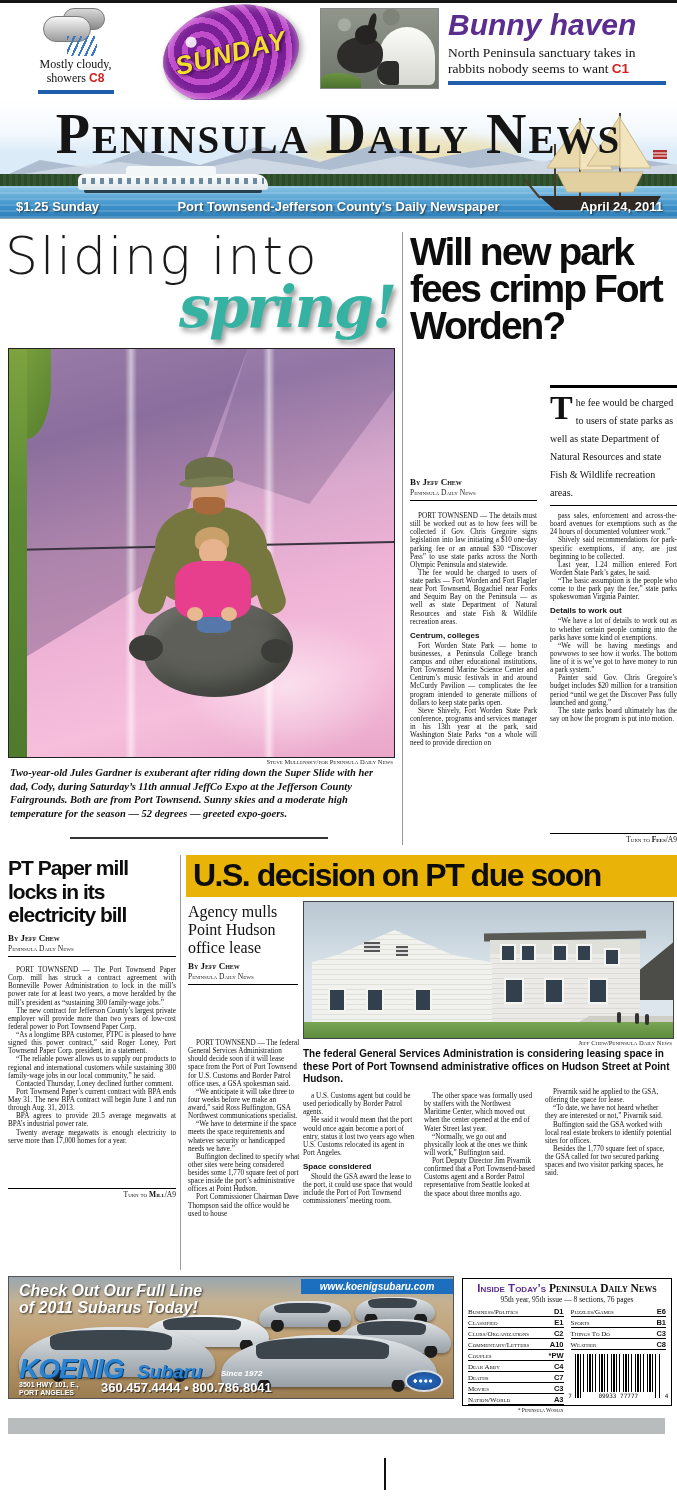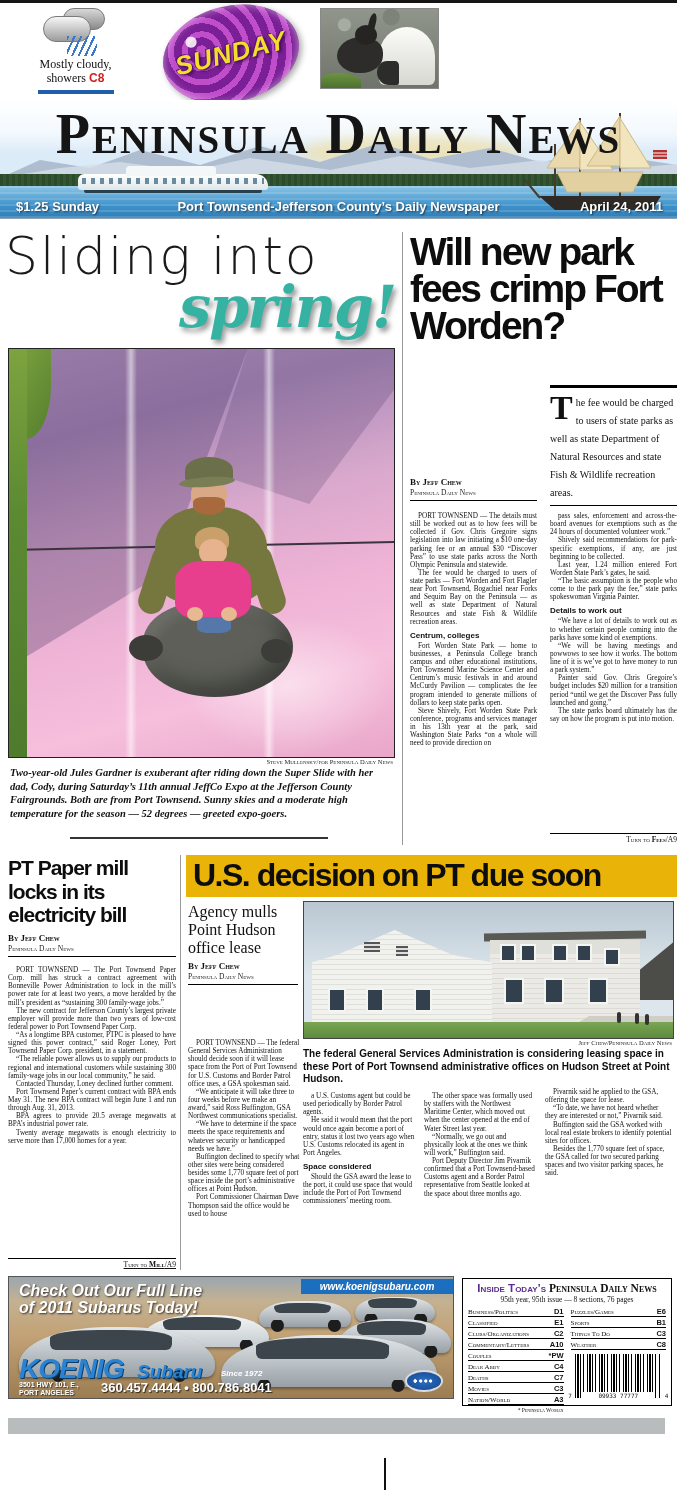--- a/index.html
+++ b/index.html
@@ -215,20 +215,29 @@
 
   <div class="abs" id="rabbit-photo">
     <div class="grass-tuft"></div>
     <div class="dome"></div>
     <div class="dome-door"></div>
     <div class="bunny-ear"></div>
     <div class="bunny-body"></div>
     <div class="bunny-head"></div>
   </div>
 
+  <div class="abs" style="left:448px;top:10px;width:222px;">
+    <div id="bunny-title">Bunny haven</div>
+    <div class="bunny-sub" style="margin-top:5px;">
+      <span>North Peninsula sanctuary takes in</span><br>
+      <span>rabbits nobody seems to want</span>
+      <span class="pageref">C1</span>
+    </div>
+    <div class="bluebar" style="width:218px;margin-top:4px;"></div>
+  </div>
 
   <div class="abs" id="masthead">
     <div id="sunglow"></div>
     <svg style="position:absolute;left:0;top:38px;" width="677" height="40" viewBox="0 0 677 40" preserveAspectRatio="none">
       <polygon fill="#aebdd0" points="0,40 40,22 90,30 140,12 200,27 260,8 320,24 380,5 430,21 490,10 540,24 600,15 677,27 677,40 0,40"></polygon>
       <polygon fill="#d6dfe9" points="0,40 60,30 120,24 190,33 250,20 330,32 400,18 470,30 540,22 610,32 677,26 677,40 0,40" opacity="0.8"></polygon>
     </svg>
     <div id="forest"></div>
     <div id="water"></div>
     <div id="ferry">
@@ -342,21 +351,21 @@
         <p class="para">PORT TOWNSEND — The Port Townsend Paper Corp. mill has struck a contract agreement with Bonneville Power Administration to lock in the mill’s power rate for at least two years, a move heralded by the mill’s president as “sustaining 300 family-wage jobs.”</p>
         <p class="para">The new contract for Jefferson County’s largest private employer will provide more than two years of low-cost federal power to Port Townsend Paper Corp.</p>
         <p class="para">“As a longtime BPA customer, PTPC is pleased to have signed this power contract,” said Roger Loney, Port Townsend Paper Corp. president, in a statement.</p>
         <p class="para">“The reliable power allows us to supply our products to regional and international customers while sustaining 300 family-wage jobs in our local community,” he said.</p>
         <p class="para">Contacted Thursday, Loney declined further comment.</p>
         <p class="para">Port Townsend Paper’s current contract with BPA ends May 31. The new BPA contract will begin June 1 and run through Aug. 31, 2013.</p>
         <p class="para">BPA agrees to provide 20.5 average megawatts at BPA’s industrial power rate.</p>
         <p class="para">Twenty average megawatts is enough electricity to serve more than 17,000 homes for a year.</p>
       </div>
   </div>
-  <div class="abs jump" style="left:8px;top:1258px;width:168px;text-decoration:underline;">
+  <div class="abs jump" style="left:8px;top:1188px;width:168px;">
     <span>Turn to </span><span class="w">Mill</span><span>/A9</span>
   </div>
   <div class="abs" id="vrule-bottom"></div>
 
   <div class="abs" id="hudson-banner">
     <span>U.S. decision on PT due soon</span>
   </div>
   <div class="abs" id="hudson-deck">Agency mulls Point Hudson office lease</div>
   <div class="abs" style="left:188px;top:962px;width:110px;">
     <div class="byline">By Jeff Chew</div>

